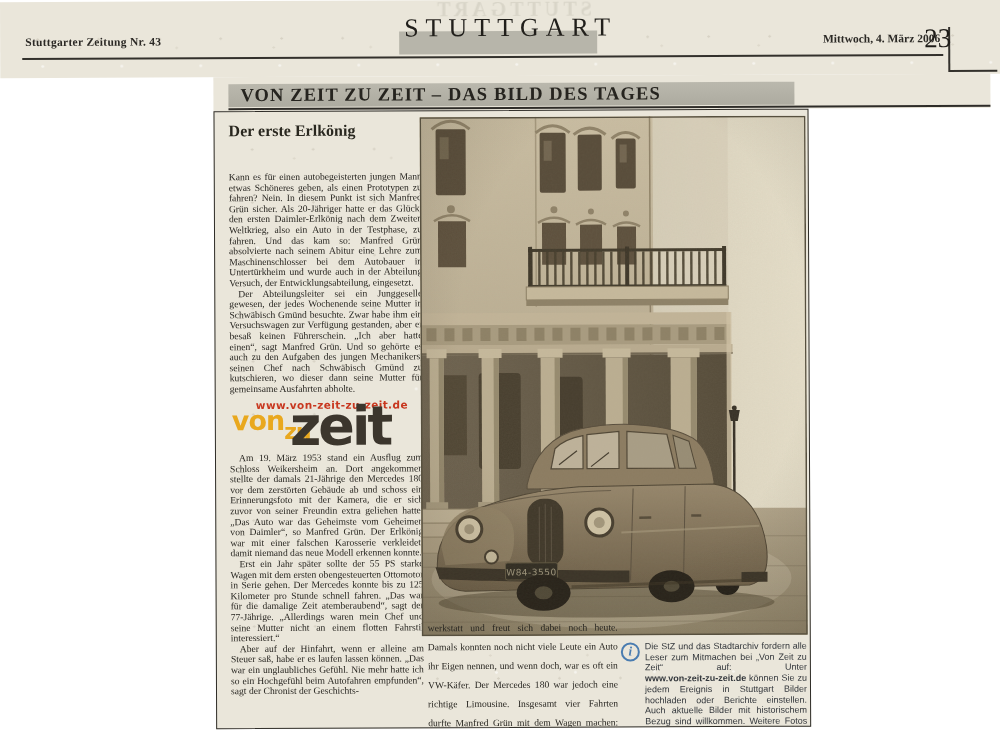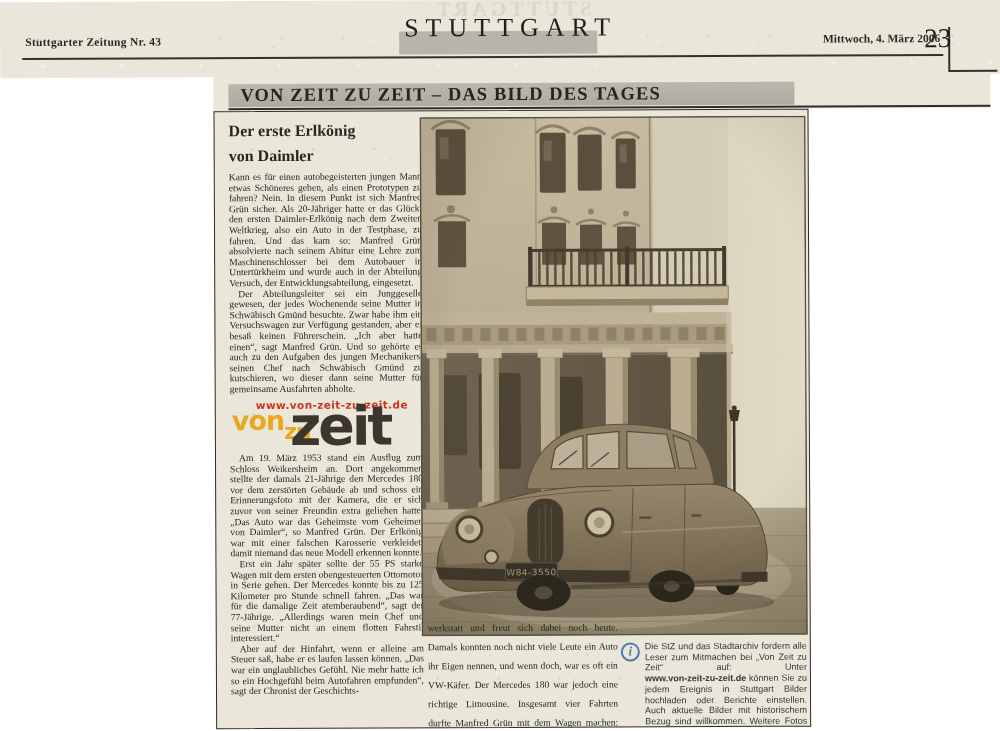--- a/index.html
+++ b/index.html
@@ -91,21 +91,20 @@
 
   <div class="abs paper banner-zone"></div>
   <div class="abs banner-bar"></div>
   <div class="abs banner-title">VON ZEIT ZU ZEIT – DAS BILD DES TAGES</div>
   <div class="abs banner-rule"></div>
 
   <div class="abs paper article-box">
 
     <div class="abs article-title">
       <div>Der erste Erlkönig</div>
-      <div>von Daimler</div>
     </div>
 
     <div class="abs col-left">
       <p>Kann es für einen autobegeisterten jungen Mann etwas Schöneres geben, als einen Prototypen zu fahren? Nein. In diesem Punkt ist sich Manfred Grün sicher. Als 20-Jähriger hatte er das Glück, den ersten Daimler-Erlkönig nach dem Zweiten Weltkrieg, also ein Auto in der Testphase, zu fahren. Und das kam so: Manfred Grün absolvierte nach seinem Abitur eine Lehre zum Maschinenschlosser bei dem Autobauer in Untertürkheim und wurde auch in der Abteilung Versuch, der Entwicklungsabteilung, eingesetzt.</p>
       <p class="p-ind">Der Abteilungsleiter sei ein Junggeselle gewesen, der jedes Wochenende seine Mutter in Schwäbisch Gmünd besuchte. Zwar habe ihm ein Versuchswagen zur Verfügung gestanden, aber er besaß keinen Führerschein. „Ich aber hatte einen“, sagt Manfred Grün. Und so gehörte es auch zu den Aufgaben des jungen Mechanikers, seinen Chef nach Schwäbisch Gmünd zu kutschieren, wo dieser dann seine Mutter für gemeinsame Ausfahrten abholte.</p>
 
       <div class="logo-block">
         <div class="vzz-url">www.von-zeit-zu-zeit.de</div>
         <div class="vzz-row">
           <div class="vzz-left">

